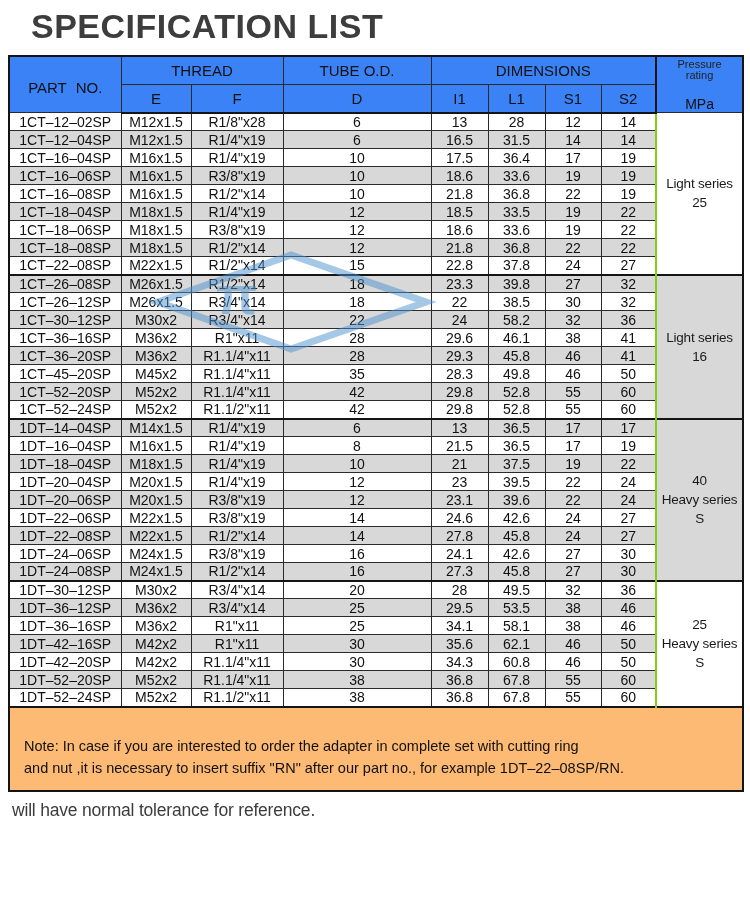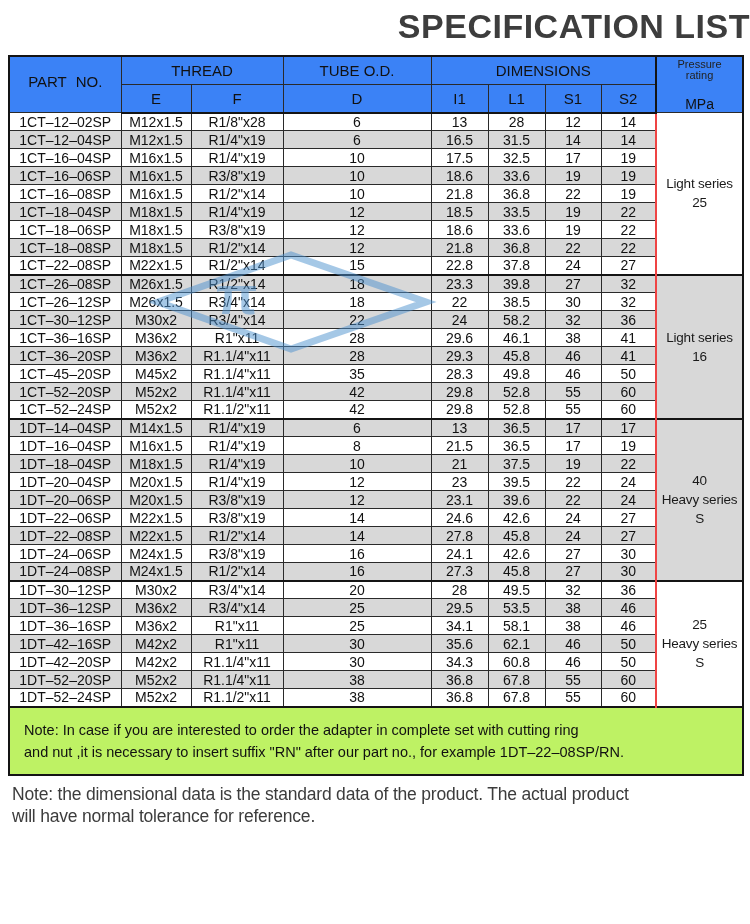--- a/index.html
+++ b/index.html
@@ -4,26 +4,27 @@
 <style>
   html,body { margin:0; padding:0; }
   body {
     width:750px; height:924px;
     background:#ffffff;
     font-family:"Liberation Sans", sans-serif;
     position:relative;
     overflow:hidden;
   }
   .page-title {
-    text-align:right;
+    text-align:left;
     font-size:34px;
     font-weight:bold;
     color:#3d3d3d;
     letter-spacing:0.5px;
     margin:7px 0 9px 0;
+    padding-left:31px;
   }
   table.spec {
     border-collapse:collapse;
     margin-left:8px;
     width:734px;
     table-layout:fixed;
     border:2px solid #141414;
   }
   .spec th, .spec td {
     border:1px solid #2a2a2a;
@@ -37,46 +38,46 @@
   }
   .spec thead th {
     background:#3b82f6;
     font-weight:normal;
     font-size:15px;
     height:22px;
   }
   .spec thead tr.subhead th { border-bottom:2px solid #141414; }
   th.partno-head {
     vertical-align:bottom;
-    padding-bottom:22px;
+    padding-bottom:16px;
     word-spacing:5px;
   }
   th.pressure-head {
     vertical-align:top;
     padding-top:2px;
     border-left:2px solid #141414;
   }
   .pr-small { font-size:11px; line-height:11px; color:#222; }
   .pr-mpa   { font-size:14px; line-height:15px; margin-top:16px; }
   .spec tbody tr { height:18px; }
   .spec tbody tr.stripe td { background:#d8d8d8; }
   .spec tbody td.pressure-cell {
     background:#ffffff;
-    border-left:2px solid #ef4444;
+    border-left:2px solid #84cc16;
     white-space:normal;
   }
   .spec tbody tr.group-start td { border-top:2px solid #141414;text-align:center; }
   .pr-line  { font-size:13.5px; line-height:19px; color:#1a1a1a; letter-spacing:-0.2px; }
   .spec tr.note-row td {
     border-top:2px solid #141414;
     height:66px;
     text-align:left;
-    padding:0 10px 0 14px;
+    padding:16px 10px 0 14px;
     white-space:normal;
-    background:#bef264;
+    background:#fdba74;
     font-size:14.5px;
   }
   .note-line { line-height:22px; color:#111; }
   .footer-note {
     margin:7px 0 0 12px;
     font-size:17.5px;
     color:#3c3c3c;
     letter-spacing:-0.2px;
     line-height:22px;
   }
@@ -168,21 +169,21 @@
         <td>31.5</td>
         <td>14</td>
         <td>14</td>
       </tr>
       <tr class="">
         <td>1CT–16–04SP</td>
         <td>M16x1.5</td>
         <td>R1/4"x19</td>
         <td>10</td>
         <td>17.5</td>
-        <td>32.5</td>
+        <td>36.4</td>
         <td>17</td>
         <td>19</td>
       </tr>
       <tr class="stripe">
         <td>1CT–16–06SP</td>
         <td>M16x1.5</td>
         <td>R3/8"x19</td>
         <td>10</td>
         <td>18.6</td>
         <td>33.6</td>
@@ -498,21 +499,20 @@
     <tr class="note-row">
       <td colspan="9">
         <div class="note-line">Note:  In case if you are interested to order the adapter in complete set with cutting ring</div>
         <div class="note-line">and nut ,it is necessary to insert suffix "RN" after our part no.,  for example 1DT–22–08SP/RN.</div>
       </td>
     </tr>
   </tbody>
 </table>
 
 <div class="footer-note">
-  <div>Note: the dimensional data is the standard data of the product. The actual product</div>
   <div>will have normal tolerance for reference.</div>
 </div>
 
 <div class="watermark">
   <svg class="wm-svg" width="290" height="110" viewBox="0 0 290 110">
     <polygon points="8,54 141,7 276,54 141,101" fill="none" stroke="currentColor" stroke-width="7"></polygon>
   </svg>
   <div class="wm-glyph">π</div>
 </div>
 

